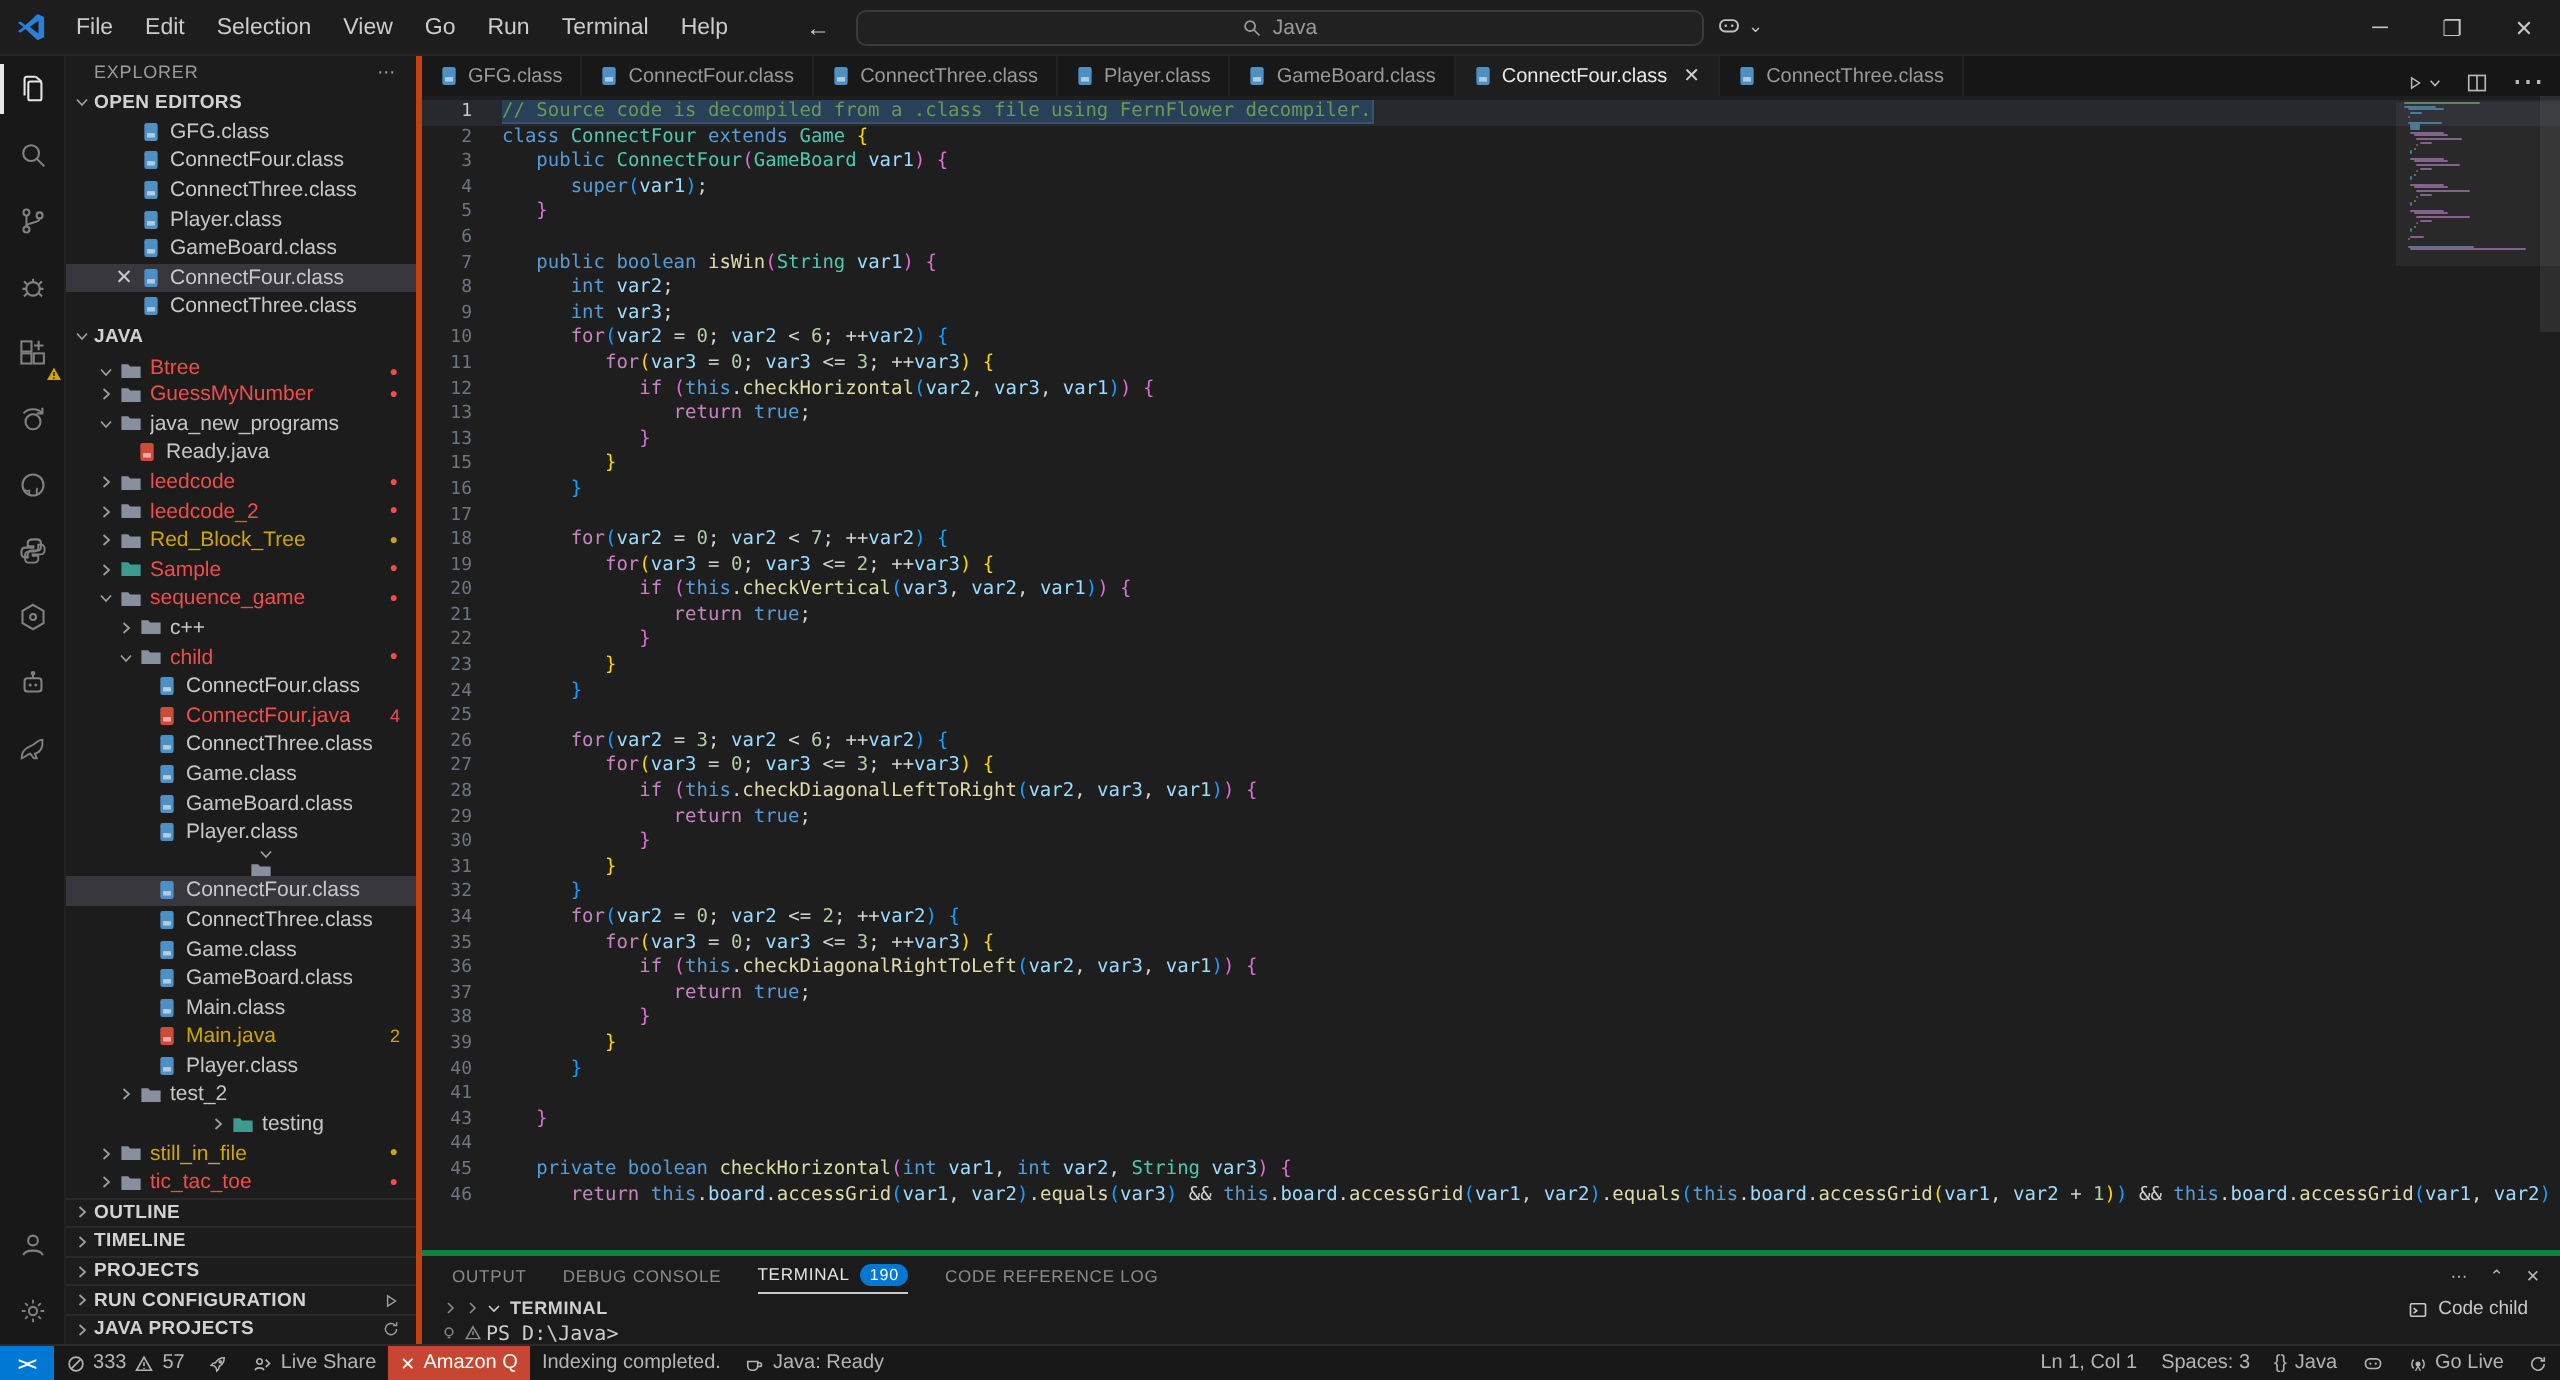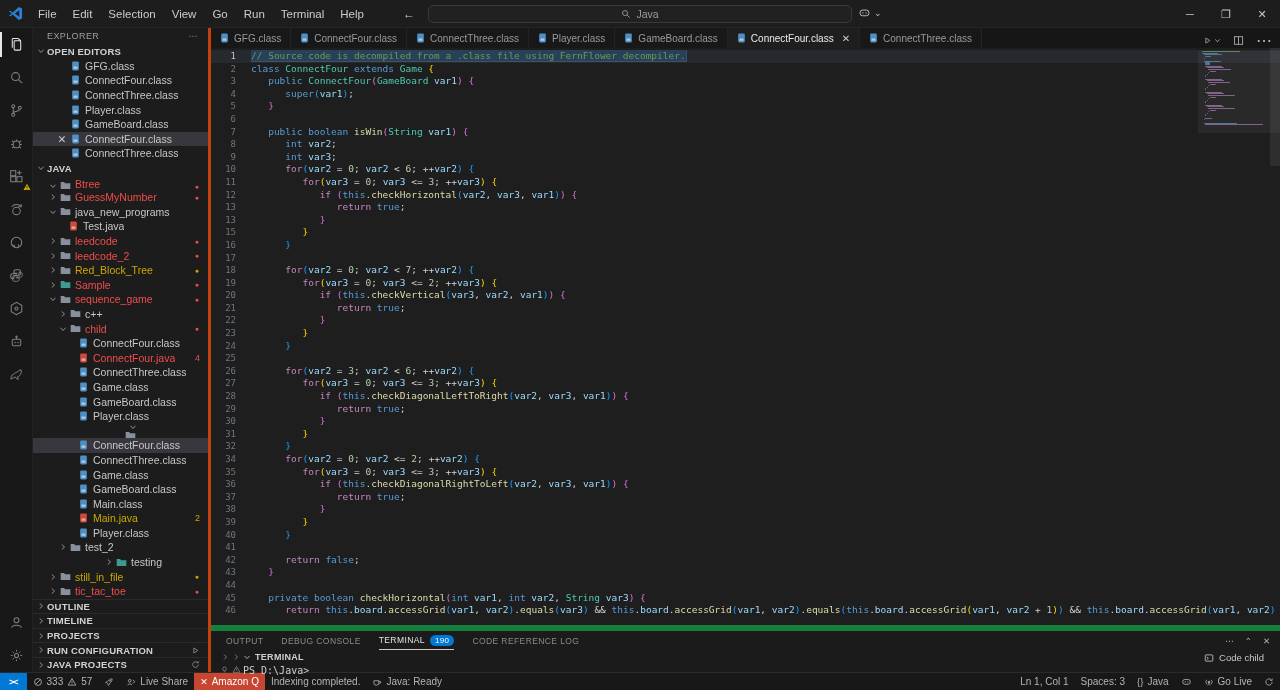--- a/index.html
+++ b/index.html
@@ -67,21 +67,21 @@
   .cm{color:#6A9955}.kw{color:#569CD6}.ct{color:#C586C0}.ty{color:#4EC9B0}.fn{color:#DCDCAA}
   .va{color:#9CDCFE}.nu{color:#B5CEA8}.pl{color:#D4D4D4}
   .b1{color:#FFD700}.b2{color:#DA70D6}.b3{color:#179FFF}
   .minimap{position:absolute;top:3px;right:12px;width:66px}
   .mm-bar{height:1.2px;margin-bottom:.45px;border-radius:.5px}
   .mm-slider{position:absolute;top:0;left:-4px;right:-12px;height:82px;background:rgba(255,255,255,.05)}
   .vscroll{position:absolute;top:0;right:0;width:10px;height:100%}
   .vscroll .thumb{width:100%;height:118px;background:rgba(121,121,121,.18)}
 
   
-  .panel{height:47px;flex:none;background:#1b1b1b;border-top:6px solid #15803d;position:relative;font-size:8.5px}
+  .panel{height:47px;flex:none;background:#1b1b1b;border-top:3px solid #15803d;position:relative;font-size:8.5px}
   .panel-tabs{height:19px;display:flex;align-items:center;gap:18px;padding-left:15px;color:#8b8b8b;letter-spacing:.4px}
   .panel-tab{display:flex;align-items:center;height:100%}
   .panel-tab.active{color:#e4e4e4;border-bottom:1px solid #c9c9c9}
   .pill{background:#0078d4;color:#fff;border-radius:6px;padding:0 5px;height:11px;line-height:11px;font-size:8px;margin-left:5px}
   .panel-actions{position:absolute;right:10px;top:2px;display:flex;gap:11px;color:#b5b5b5;align-items:center;height:16px}
   .panel-body{display:flex;padding-left:6px}
   .pgutter{width:26px;flex:none;display:flex;flex-direction:column;align-items:center;color:#8b8b8b}
   .pgrow{height:13px;display:flex;align-items:center;gap:3px}
   .term-hdr{display:flex;align-items:center;gap:4px;height:13px;color:#cfcfcf;font-size:9px;font-weight:700;letter-spacing:.3px}
   .term-line{font-family:"DejaVu Sans Mono",monospace;font-size:10px;color:#cccccc;height:14px;display:flex;align-items:center}
@@ -376,21 +376,21 @@
           </span>
           <span class="lbl c-white">java_new_programs</span>
         </div>
         <div class="row " style="padding-left: 34px;">
           <span class="fico">
             <svg width="9" height="10" viewBox="0 0 16 18">
               <rect x="2" y="1" width="12" height="16" rx="2" fill="#cc4b3b"></rect>
               <rect x="4.5" y="10" width="7" height="4" fill="rgba(255,255,255,.55)"></rect>
             </svg>
           </span>
-          <span class="lbl c-white">Test.java</span>
+          <span class="lbl c-white">Ready.java</span>
         </div>
         <div class="row " style="padding-left: 14px;">
           <span class="chev">
             <svg width="8" height="8" viewBox="0 0 16 16" fill="none" stroke="currentColor" stroke-width="1.8">
               <path d="M5.5 3l5.5 5-5.5 5"></path>
             </svg>
           </span>
           <span class="fico">
             <svg width="11" height="9" viewBox="0 0 16 13">
               <path fill="#87909c" d="M1 1.5h5l1.3 1.8H15v8.2H1z"></path>
@@ -825,21 +825,20 @@
           <div class="line"><span class="ln">31</span><span class="lt"><span class="pl">         </span><span class="b1">}</span></span></div>
           <div class="line"><span class="ln">32</span><span class="lt"><span class="pl">      </span><span class="b3">}</span></span></div>
           <div class="line"><span class="ln">34</span><span class="lt"><span class="pl">      </span><span class="ct">for</span><span class="b3">(</span><span class="va">var2</span><span class="pl"> = </span><span class="nu">0</span><span class="pl">; </span><span class="va">var2</span><span class="pl"> &lt;= </span><span class="nu">2</span><span class="pl">; ++</span><span class="va">var2</span><span class="b3">) {</span></span></div>
           <div class="line"><span class="ln">35</span><span class="lt"><span class="pl">         </span><span class="ct">for</span><span class="b1">(</span><span class="va">var3</span><span class="pl"> = </span><span class="nu">0</span><span class="pl">; </span><span class="va">var3</span><span class="pl"> &lt;= </span><span class="nu">3</span><span class="pl">; ++</span><span class="va">var3</span><span class="b1">) {</span></span></div>
           <div class="line"><span class="ln">36</span><span class="lt"><span class="pl">            </span><span class="ct">if </span><span class="b2">(</span><span class="kw">this</span><span class="pl">.</span><span class="fn">checkDiagonalRightToLeft</span><span class="b3">(</span><span class="va">var2</span><span class="pl">, </span><span class="va">var3</span><span class="pl">, </span><span class="va">var1</span><span class="b3">)</span><span class="b2">) {</span></span></div>
           <div class="line"><span class="ln">37</span><span class="lt"><span class="pl">               </span><span class="ct">return </span><span class="kw">true</span><span class="pl">;</span></span></div>
           <div class="line"><span class="ln">38</span><span class="lt"><span class="pl">            </span><span class="b2">}</span></span></div>
           <div class="line"><span class="ln">39</span><span class="lt"><span class="pl">         </span><span class="b1">}</span></span></div>
           <div class="line"><span class="ln">40</span><span class="lt"><span class="pl">      </span><span class="b3">}</span></span></div>
           <div class="line"><span class="ln">41</span><span class="lt"></span></div>
-          <div class="line"><span class="ln">42</span><span class="lt"><span class="pl">      </span><span class="ct">return </span><span class="kw">false</span><span class="pl">;</span></span></div>
           <div class="line"><span class="ln">43</span><span class="lt"><span class="pl">   </span><span class="b2">}</span></span></div>
           <div class="line"><span class="ln">44</span><span class="lt"></span></div>
           <div class="line"><span class="ln">45</span><span class="lt"><span class="pl">   </span><span class="kw">private boolean </span><span class="fn">checkHorizontal</span><span class="b2">(</span><span class="kw">int </span><span class="va">var1</span><span class="pl">, </span><span class="kw">int </span><span class="va">var2</span><span class="pl">, </span><span class="ty">String </span><span class="va">var3</span><span class="b2">) {</span></span></div>
           <div class="line"><span class="ln">46</span><span class="lt"><span class="pl">      </span><span class="ct">return </span><span class="kw">this</span><span class="pl">.</span><span class="va">board</span><span class="pl">.</span><span class="fn">accessGrid</span><span class="b3">(</span><span class="va">var1</span><span class="pl">, </span><span class="va">var2</span><span class="b3">)</span><span class="pl">.</span><span class="fn">equals</span><span class="b3">(</span><span class="va">var3</span><span class="b3">)</span><span class="pl"> &amp;&amp; </span><span class="kw">this</span><span class="pl">.</span><span class="va">board</span><span class="pl">.</span><span class="fn">accessGrid</span><span class="b3">(</span><span class="va">var1</span><span class="pl">, </span><span class="va">var2</span><span class="b3">)</span><span class="pl">.</span><span class="fn">equals</span><span class="b3">(</span><span class="kw">this</span><span class="pl">.</span><span class="va">board</span><span class="pl">.</span><span class="fn">accessGrid</span><span class="b1">(</span><span class="va">var1</span><span class="pl">, </span><span class="va">var2</span><span class="pl"> + </span><span class="nu">1</span><span class="b1">)</span><span class="b3">)</span><span class="pl"> &amp;&amp; </span><span class="kw">this</span><span class="pl">.</span><span class="va">board</span><span class="pl">.</span><span class="fn">accessGrid</span><span class="b3">(</span><span class="va">var1</span><span class="pl">, </span><span class="va">var2</span><span class="b3">)</span><span class="pl"> ==</span></span></div>
         </div>
       <div class="minimap" id="minimap">
           <div class="mm-slider"></div>
           <div class="mm-bar" style="margin-left: 0px; width: 38px; background: rgb(88, 127, 80);"></div>
           <div class="mm-bar" style="margin-left: 0px; width: 16px; background: rgb(69, 113, 143);"></div>
           <div class="mm-bar" style="margin-left: 1.5px; width: 18px; background: rgb(69, 113, 143);"></div>

